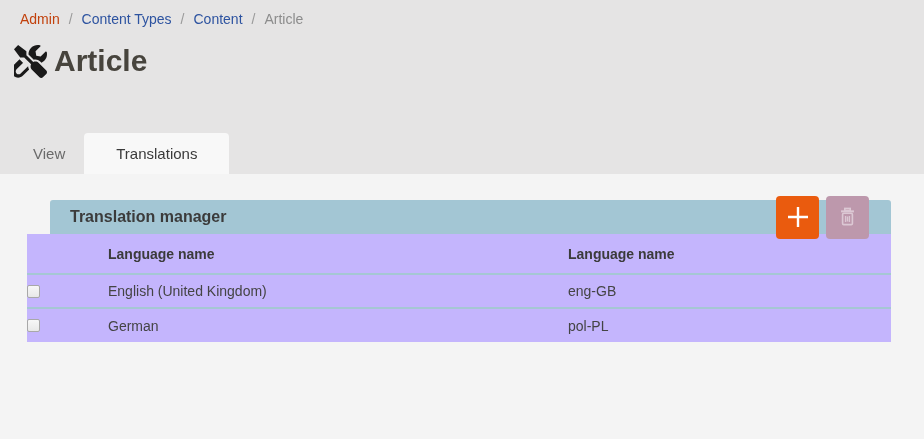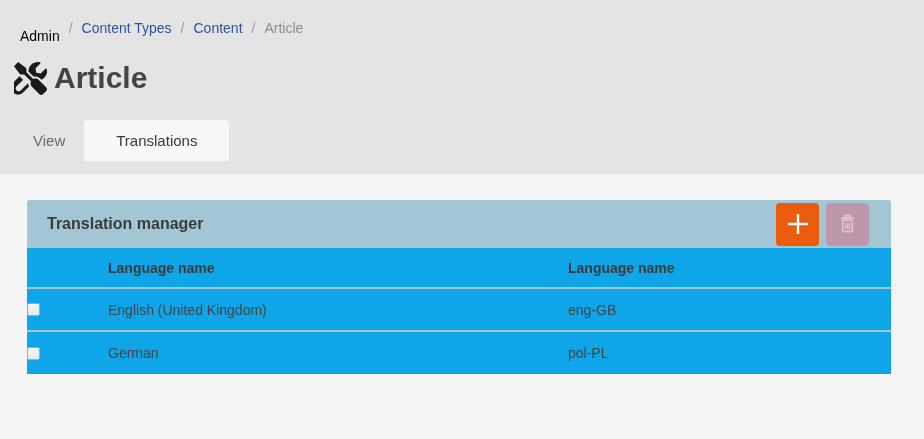--- a/index.html
+++ b/index.html
@@ -16,97 +16,98 @@
     position: relative;
   }
   .breadcrumb {
     padding: 11px 0 0 20px;
     font-size: 14px;
     color: #8c8c8c;
     display: flex;
     align-items: center;
     gap: 9px;
   }
-  .bc-text   { color: #000000; margin-top: 17px; }
+  .bc-text   { color: #c2410c; }
   .bc-link   { color: #2d53a0; text-decoration: none; cursor: pointer; }
   .bc-sep    { color: #9a9a9a; }
   .bc-current{ color: #8c8c8c; }
   .title-row {
     margin: 17px 0 0 14px;
     display: flex;
     align-items: center;
     gap: 7px;
   }
   .tools { width: 33px; height: 33px; display: inline-flex; }
   h1.page-title {
     margin: 0;
     font-size: 30px;
     font-weight: bold;
     color: #47443d;
   }
   .tabs {
     position: absolute;
-    bottom: 13px; left: 14px;
+    bottom: 0; left: 14px;
     display: flex;
   }
   .tab {
     height: 41px;
     line-height: 41px;
     padding: 0 19px;
     font-size: 15px;
     color: #6a6a6a;
     cursor: pointer;
   }
   .tab.active {
     background: #f8f8f8;
     border-radius: 4px 4px 0 0;
     color: #3a3a3a;
     padding: 0 32px;
   }
   .content { padding: 26px 0 0 27px; }
   .panel { width: 864px; }
   .panel-header {
-    height: 48px;
+    height: 34px;
     background: #a3c6d4;
     border-radius: 3px 3px 0 0;
     display: flex;
     align-items: center;
     justify-content: space-between;
     padding: 0 22px 0 20px;
+    margin-left: 23px;
   }
   .panel-title {
     font-size: 16px;
     font-weight: bold;
     color: #3b3b3b;
   }
   .panel-actions { display: flex; gap: 7px; }
   .btn {
     width: 43px; height: 43px;
     border: none; border-radius: 4px;
     display: flex; align-items: center; justify-content: center;
     padding: 0; cursor: pointer;
   }
   .btn.add { background: #ea5b0e; }
   .btn.del { background: #bd98ac; cursor: default; }
   table.lang-table {
     width: 864px;
     border-collapse: collapse;
-    background: #0ea5e9;
+    background: #c4b5fd;
   }
   table.lang-table th {
     height: 40px;
     font-size: 14px;
     font-weight: bold;
     color: #3b3b3b;
     text-align: left;
     padding: 0;
     border-bottom: 2px solid #a5c7d3;
   }
   table.lang-table td {
-    height: 43px;
+    height: 34px;
     font-size: 14px;
     color: #444444;
     padding: 0;
     margin-top: 36px;
   }
   table.lang-table tbody tr + tr td { border-top: 2px solid #a5c7d3; }
   td.cb-cell, th.cb-cell { padding-left: 28px; }
   input.row-checkbox {
     appearance: none;
     -webkit-appearance: none;

